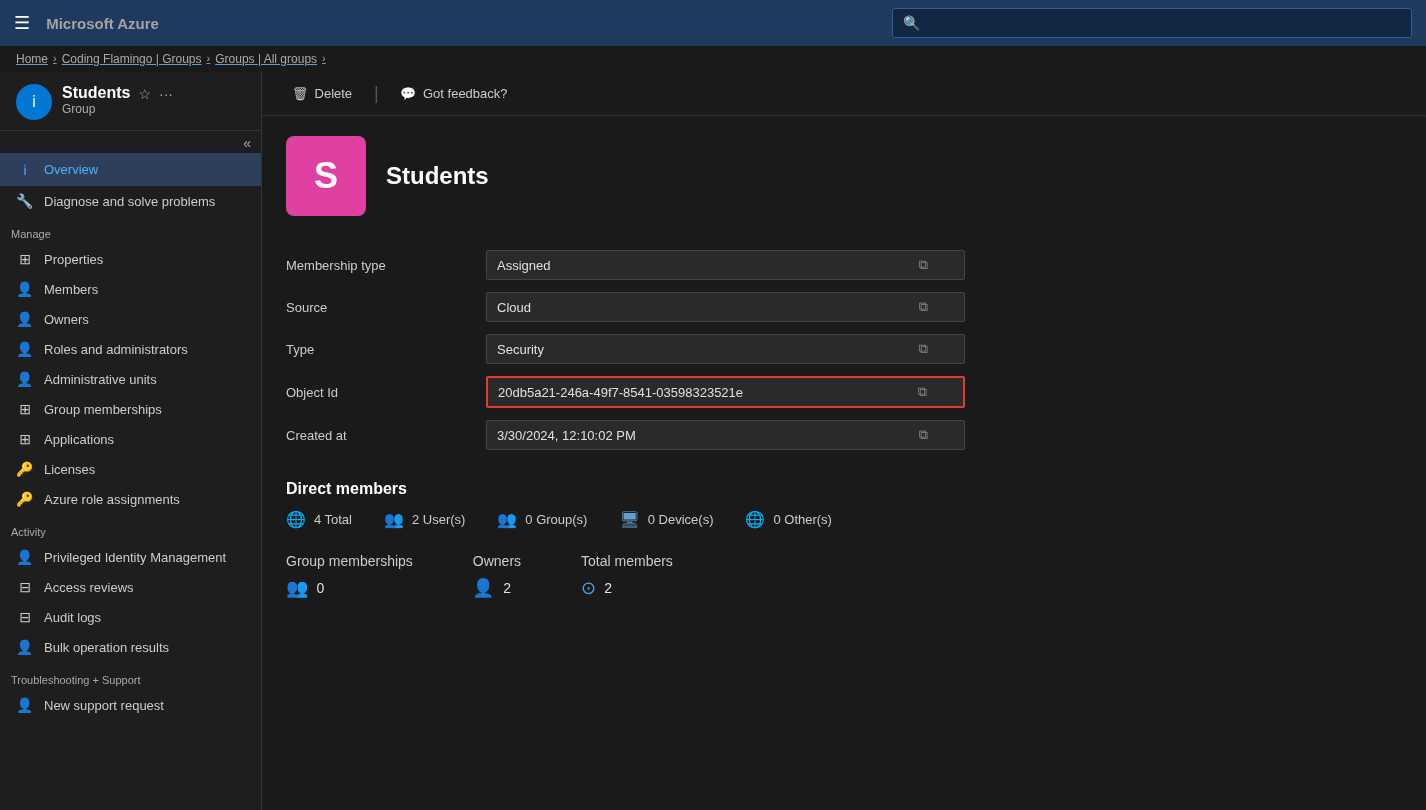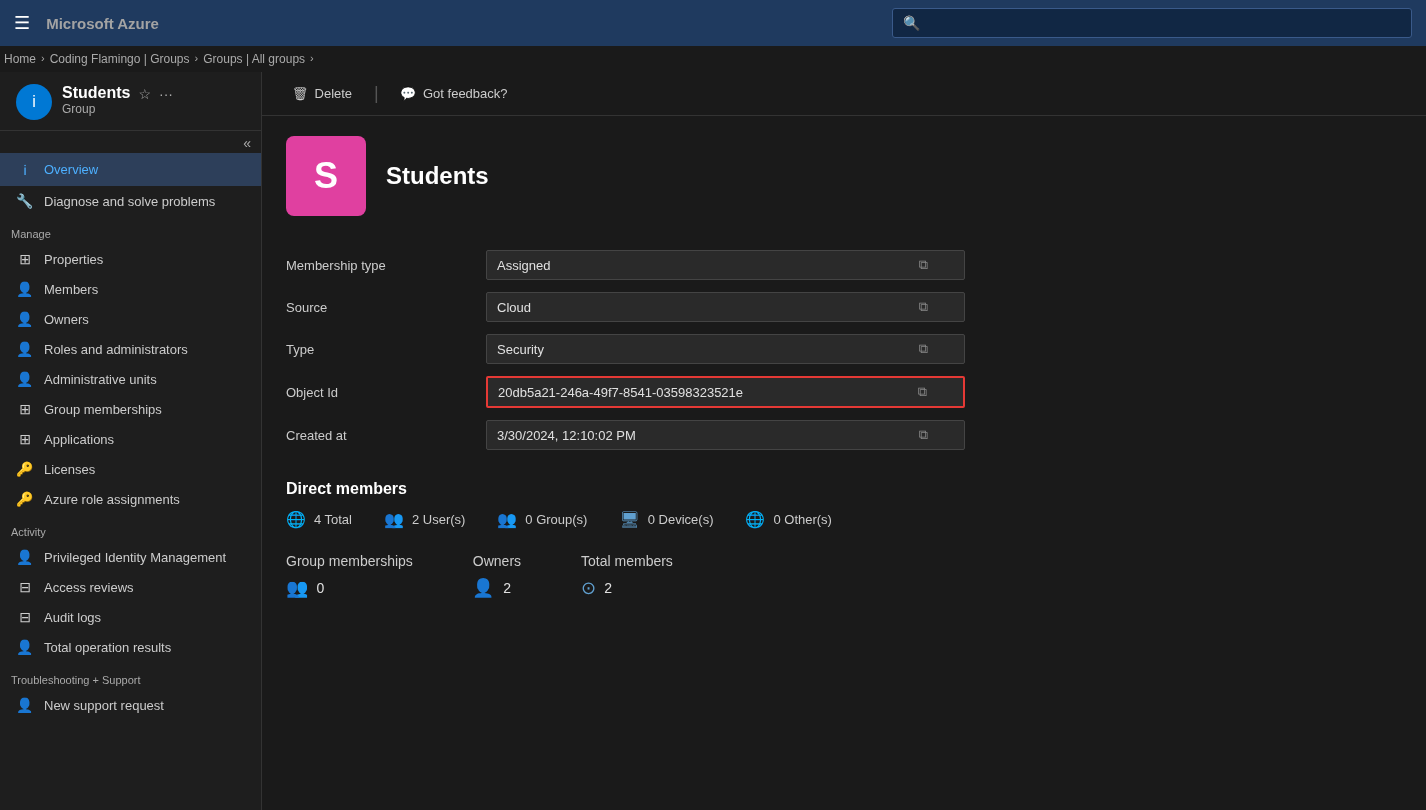--- a/index.html
+++ b/index.html
@@ -54,27 +54,28 @@
       outline: none;
       color: #aac4e0;
       font-size: 13px;
       width: 100%;
     }
     .search-icon-glyph { color: #aac4e0; font-size: 14px; }
 
     
     .breadcrumb-bar {
       background: #1a1a1a;
-      padding: 6px 4px;
+      padding: 6px 16px;
       display: flex;
       align-items: flex-start;
       gap: 5px;
       font-size: 12px;
       color: #60a0d0;
       flex-shrink: 0;
+      text-decoration: underline;
     }
     .breadcrumb-bar span { color: #aaa; }
     .breadcrumb-item { color: #60a0d0; cursor: pointer; }
     .breadcrumb-sep { color: #888; font-size: 11px; }
 
     
     .main-layout {
       display: flex;
       flex: 1;
       overflow: hidden;
@@ -403,21 +404,21 @@
       <div class="sidebar-item">
         <span class="nav-icon">⊟</span>
         <span class="nav-label">Access reviews</span>
       </div>
       <div class="sidebar-item">
         <span class="nav-icon">⊟</span>
         <span class="nav-label">Audit logs</span>
       </div>
       <div class="sidebar-item">
         <span class="nav-icon">👤</span>
-        <span class="nav-label">Total operation results</span>
+        <span class="nav-label">Bulk operation results</span>
       </div>
 
       <div class="sidebar-section-label">Troubleshooting + Support</div>
 
       <div class="sidebar-item">
         <span class="nav-icon">👤</span>
         <span class="nav-label">New support request</span>
       </div>
 
     </div>

